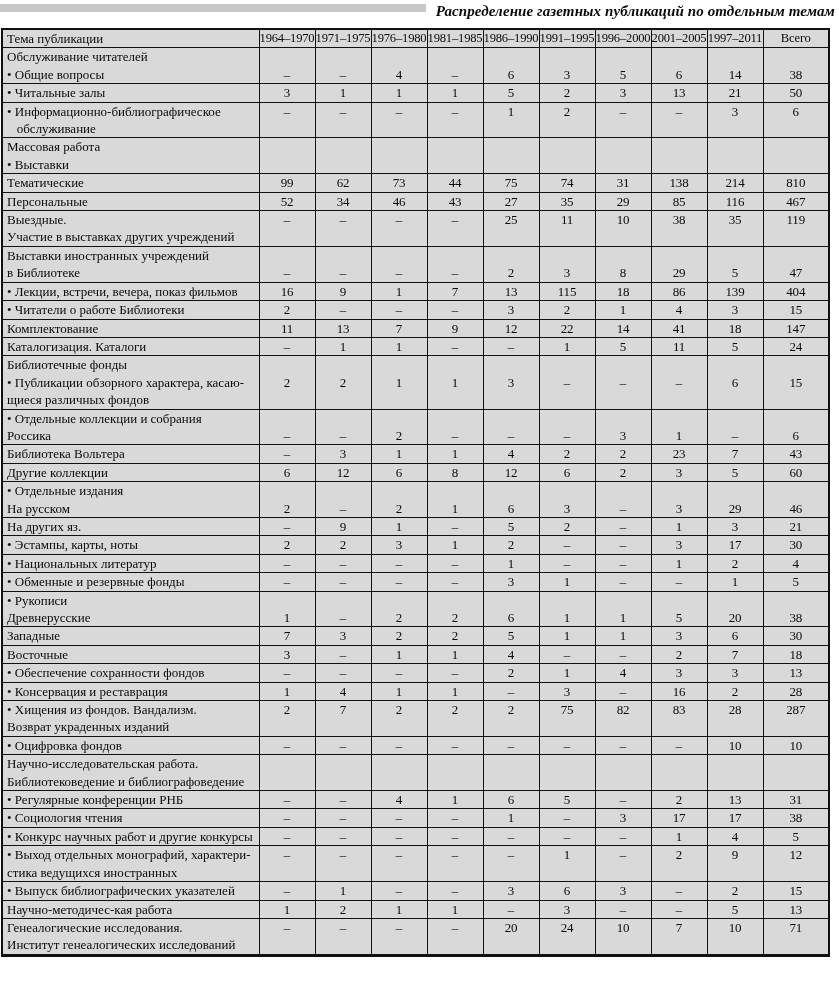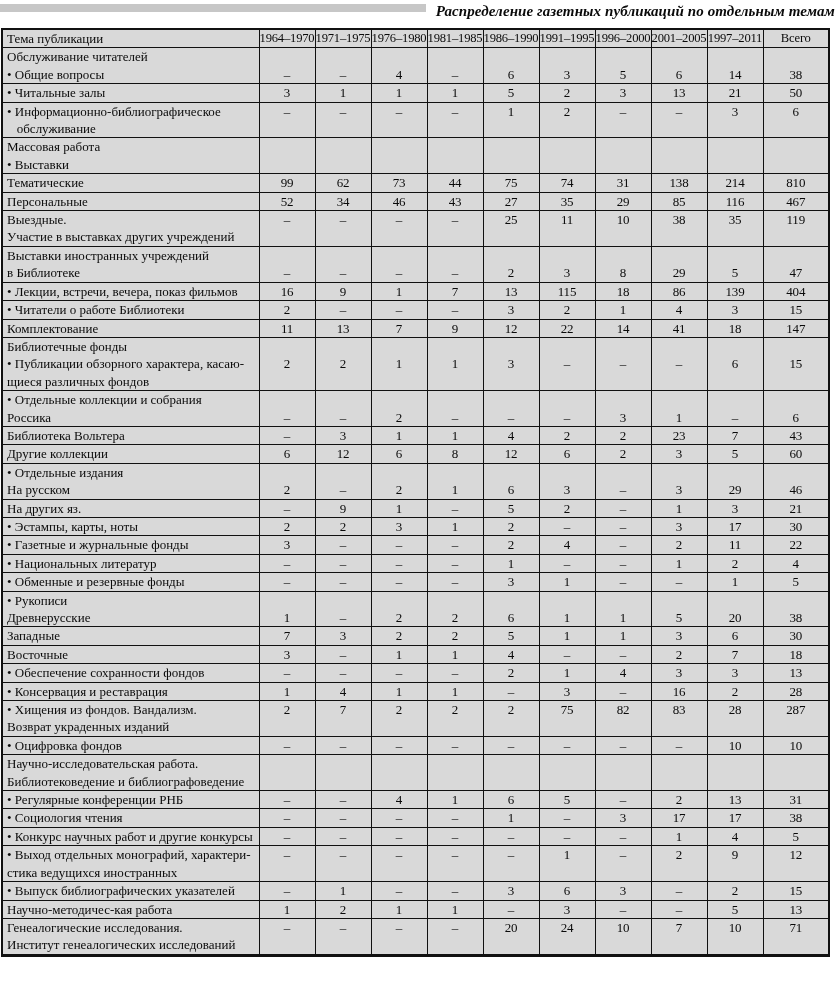--- a/index.html
+++ b/index.html
@@ -246,20 +246,33 @@
         <td class="val v-middle">7</td>
         <td class="val v-middle">9</td>
         <td class="val v-middle">12</td>
         <td class="val v-middle">22</td>
         <td class="val v-middle">14</td>
         <td class="val v-middle">41</td>
         <td class="val v-middle">18</td>
         <td class="val v-middle">147</td>
       </tr>
       <tr>
+        <td class="lbl">Каталогизация. Каталоги</td>
+        <td class="val v-middle">–</td>
+        <td class="val v-middle">1</td>
+        <td class="val v-middle">1</td>
+        <td class="val v-middle">–</td>
+        <td class="val v-middle">–</td>
+        <td class="val v-middle">1</td>
+        <td class="val v-middle">5</td>
+        <td class="val v-middle">11</td>
+        <td class="val v-middle">5</td>
+        <td class="val v-middle">24</td>
+      </tr>
+      <tr>
         <td class="lbl">Библиотечные фонды
 • Публикации обзорного характера, касаю-
 щиеся различных фондов</td>
         <td class="val v-middle">2</td>
         <td class="val v-middle">2</td>
         <td class="val v-middle">1</td>
         <td class="val v-middle">1</td>
         <td class="val v-middle">3</td>
         <td class="val v-middle">–</td>
         <td class="val v-middle">–</td>
@@ -339,33 +352,20 @@
         <td class="val v-middle">2</td>
         <td class="val v-middle">2</td>
         <td class="val v-middle">3</td>
         <td class="val v-middle">1</td>
         <td class="val v-middle">2</td>
         <td class="val v-middle">–</td>
         <td class="val v-middle">–</td>
         <td class="val v-middle">3</td>
         <td class="val v-middle">17</td>
         <td class="val v-middle">30</td>
-      </tr>
-      <tr>
-        <td class="lbl">• Газетные и журнальные фонды</td>
-        <td class="val v-middle">3</td>
-        <td class="val v-middle">–</td>
-        <td class="val v-middle">–</td>
-        <td class="val v-middle">–</td>
-        <td class="val v-middle">2</td>
-        <td class="val v-middle">4</td>
-        <td class="val v-middle">–</td>
-        <td class="val v-middle">2</td>
-        <td class="val v-middle">11</td>
-        <td class="val v-middle">22</td>
       </tr>
       <tr>
         <td class="lbl">• Национальных литератур</td>
         <td class="val v-middle">–</td>
         <td class="val v-middle">–</td>
         <td class="val v-middle">–</td>
         <td class="val v-middle">–</td>
         <td class="val v-middle">1</td>
         <td class="val v-middle">–</td>
         <td class="val v-middle">–</td>

